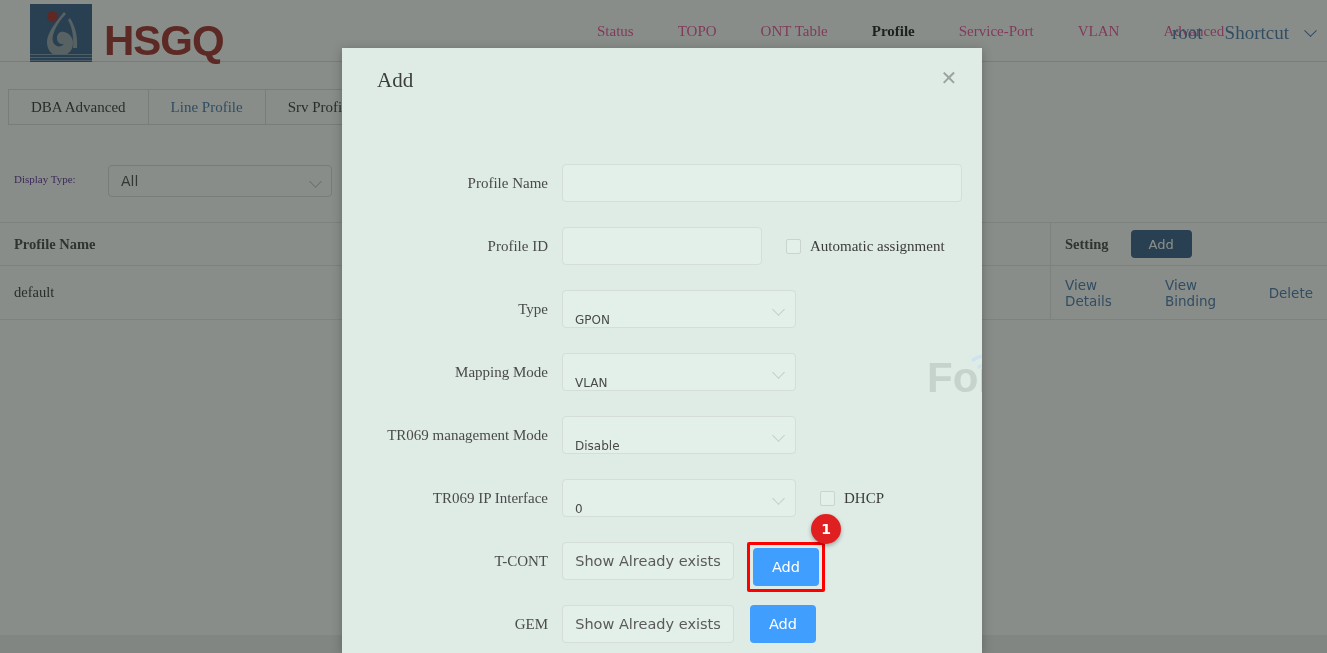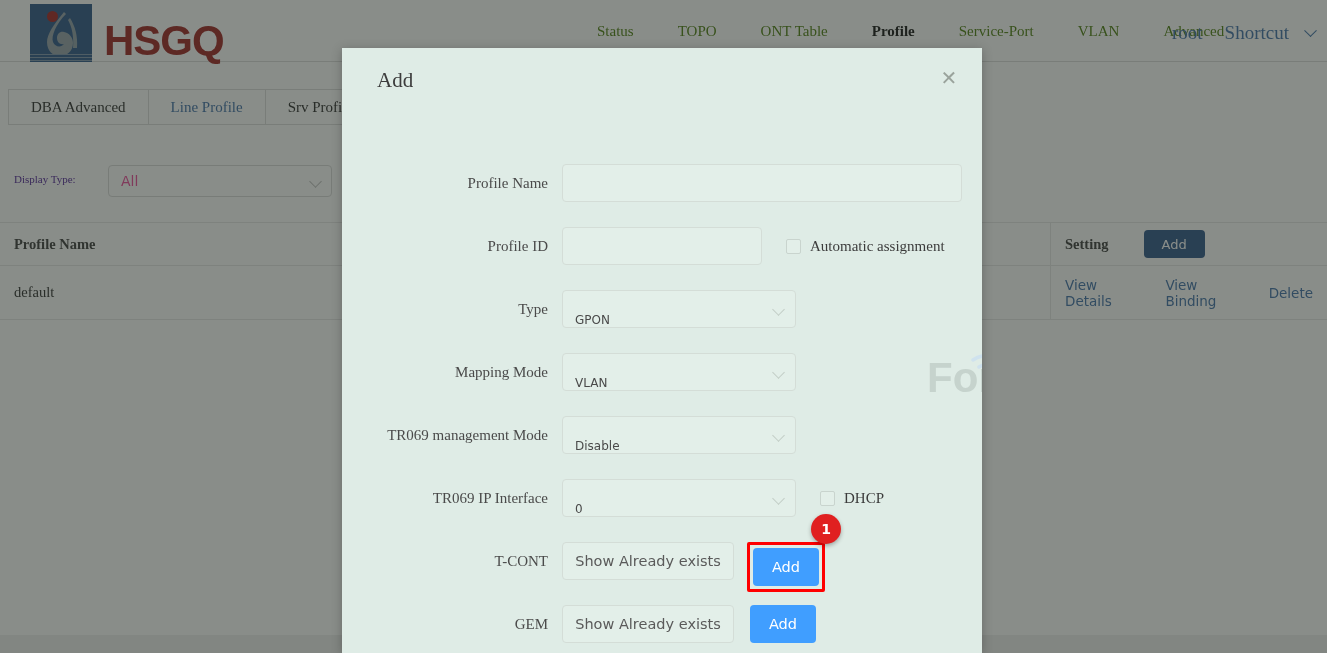--- a/index.html
+++ b/index.html
@@ -52,21 +52,21 @@
     letter-spacing: -1px;
     color: #9d2221;
     line-height: 1;
   }
 
   .nav {
     position: absolute; left: 575px; top: 0; height: 62px;
     display: flex; align-items: center; gap: 0px;
   }
   .nav-item {
-    font-size: 15px; color: #4d7c0f;
+    font-size: 15px; color: #ec4899;
     padding: 0 22px; white-space: nowrap;
     cursor: pointer;
   }
   .nav-item.active { color: #111111; font-weight: bold; }
 
   .header-right {
     position: absolute; right: 12px; top: 0; height: 66px;
     display: flex; align-items: center; gap: 12px;
     font-size: 19px;
   }
@@ -102,21 +102,21 @@
     font-size: 11px; color: #4c1d95;
   }
   .sel {
     position: relative;
     height: 32px;
     border: 1px solid #d9d9d9; border-radius: 4px;
     background: #ffffff;
     display: flex; align-items: center;
     padding: 0 30px 0 12px;
     font-family: "DejaVu Sans", sans-serif;
-    font-size: 14px; color: #ec4899;
+    font-size: 14px; color: #404040;
     cursor: pointer;
   }
   .sel .arrow {
     position: absolute; right: 11px; top: 11px;
     width: 9px; height: 9px;
     border-right: 1.4px solid #bfbfbf; border-bottom: 1.4px solid #bfbfbf;
     transform: rotate(45deg);
   }
   #display-type-select {
     position: absolute; left: 108px; top: 3px; width: 224px;
@@ -131,21 +131,21 @@
   .thead .tcell {
     height: 42px; font-weight: bold; color: #3a3a3a; font-size: 14.5px;
   }
   .tcell {
     display: flex; align-items: center;
     height: 53px; padding: 0 14px;
     font-size: 14.5px; color: #2a2a2a;
     border-right: 1px solid #e6e6e6;
   }
   .c-name { width: 1051px; }
-  .c-set  { width: 276px; border-right: none; gap: 35px; }
+  .c-set  { width: 276px; border-right: none; gap: 22px; }
   .btn-add-dark {
     height: 28px; padding: 0 18px;
     background: #2b5488; color: #ffffff;
     border: none; border-radius: 4px;
     font-family: "DejaVu Sans", sans-serif;
     font-size: 13px; cursor: pointer;
     display: inline-flex; align-items: center;
   }
   .tlink {
     color: #3f6fa8; font-family: "DejaVu Sans", sans-serif;

